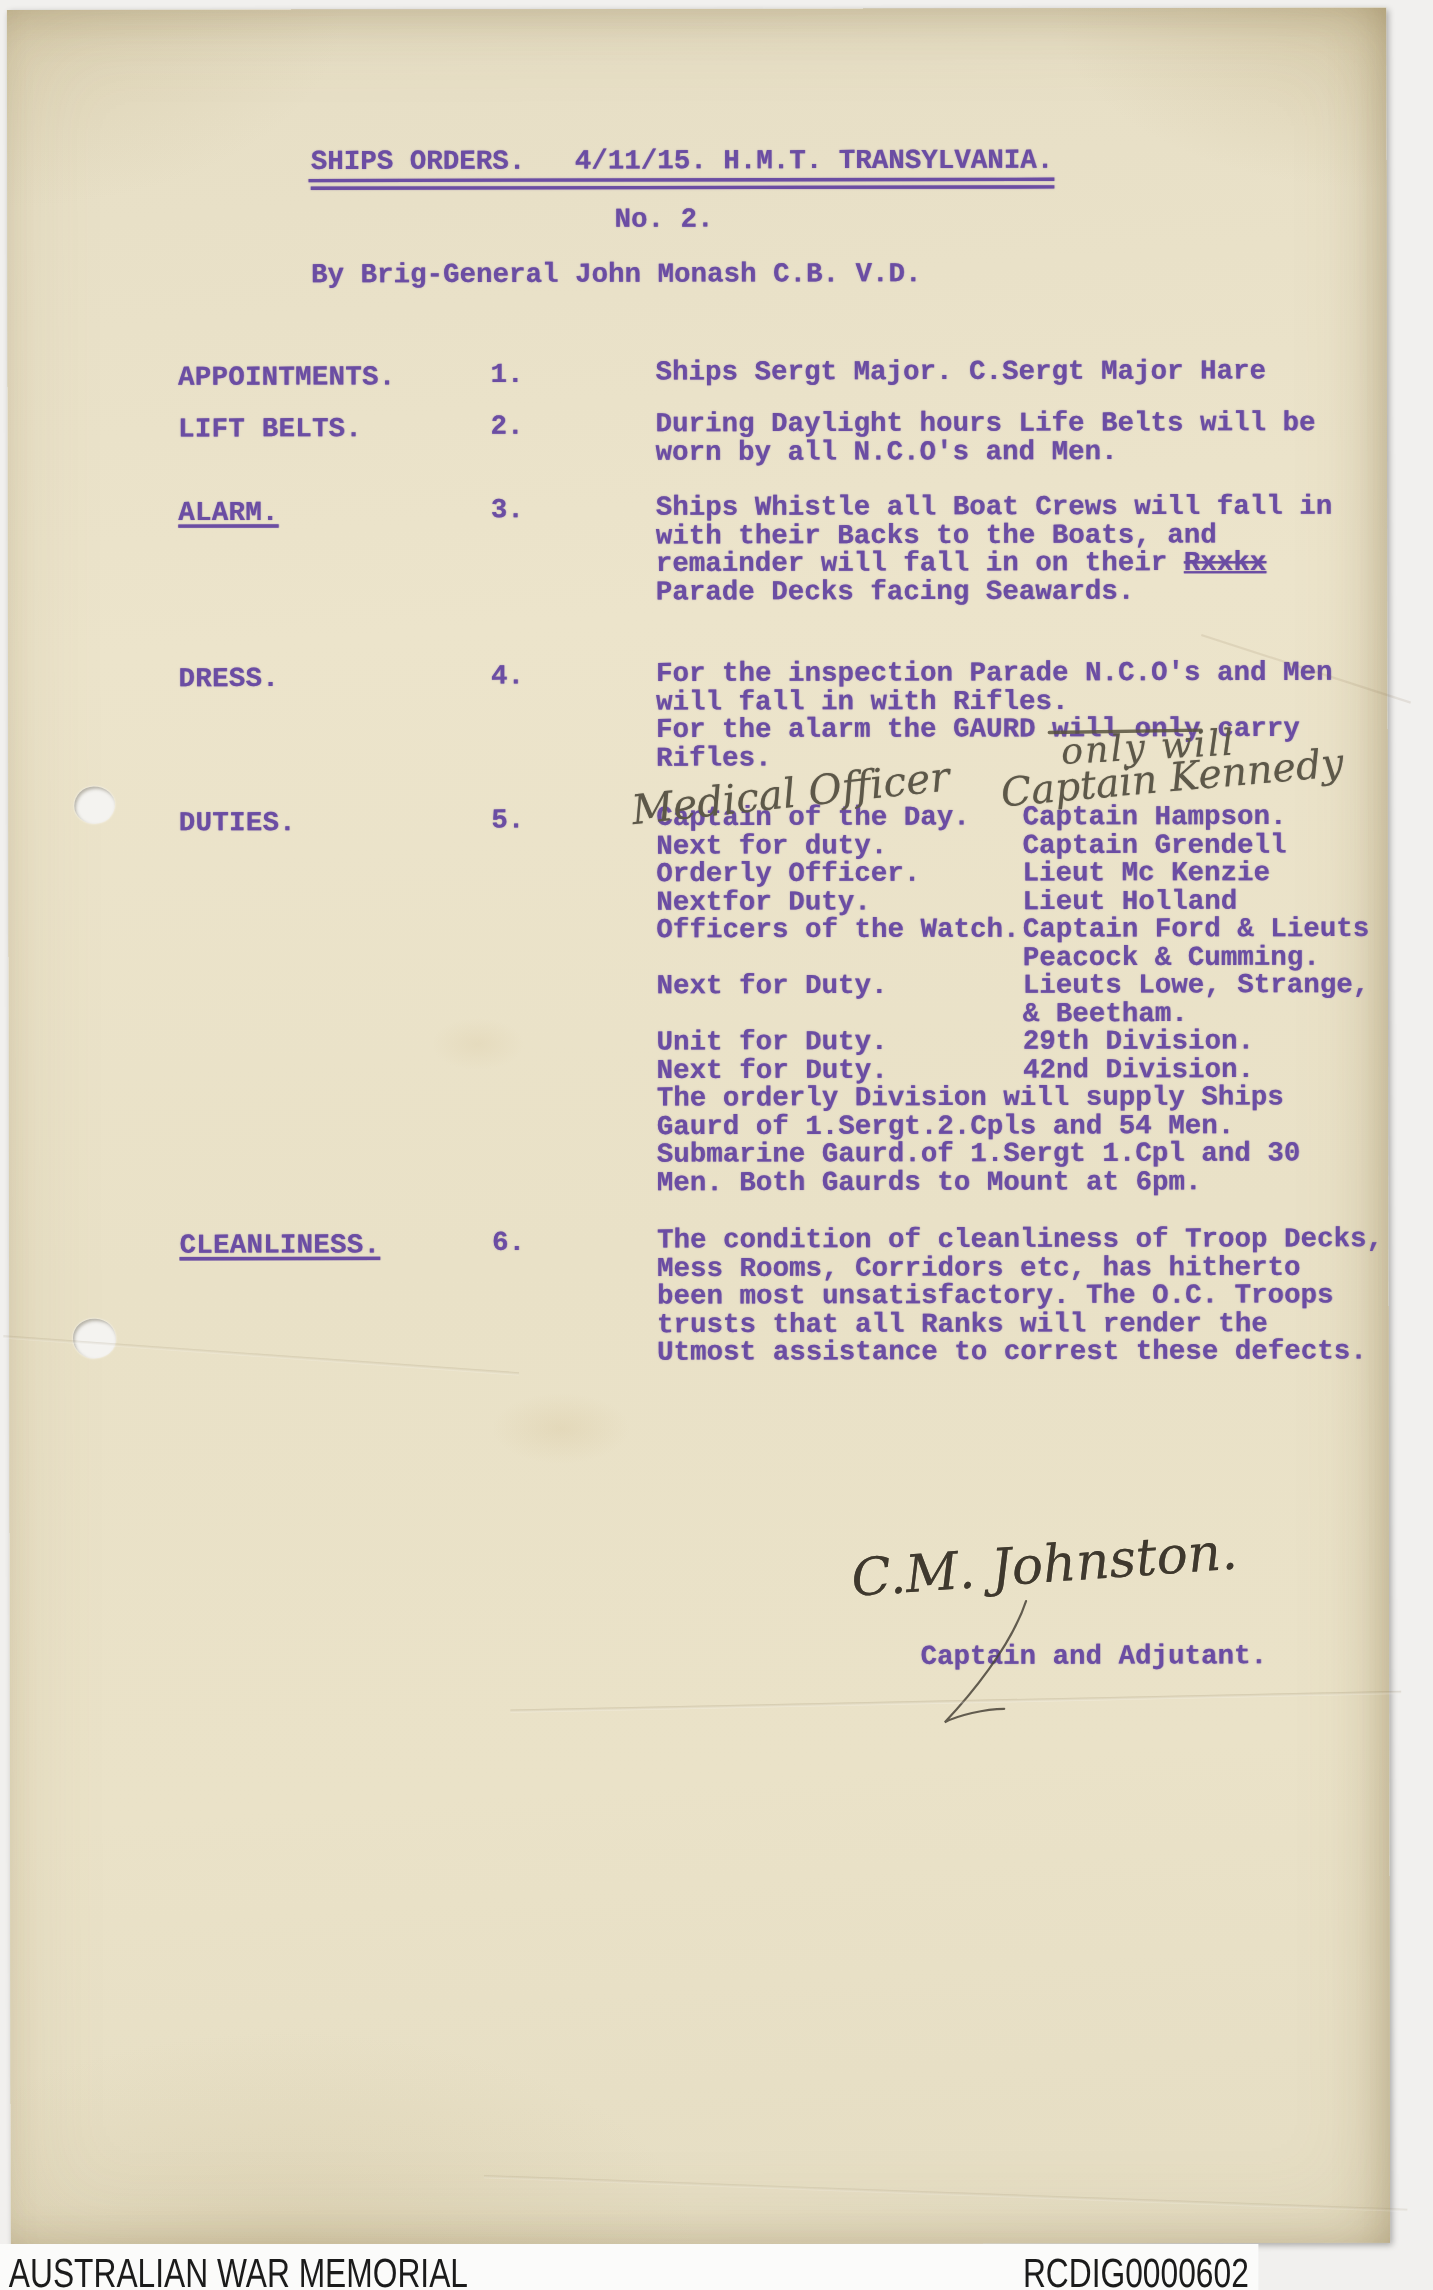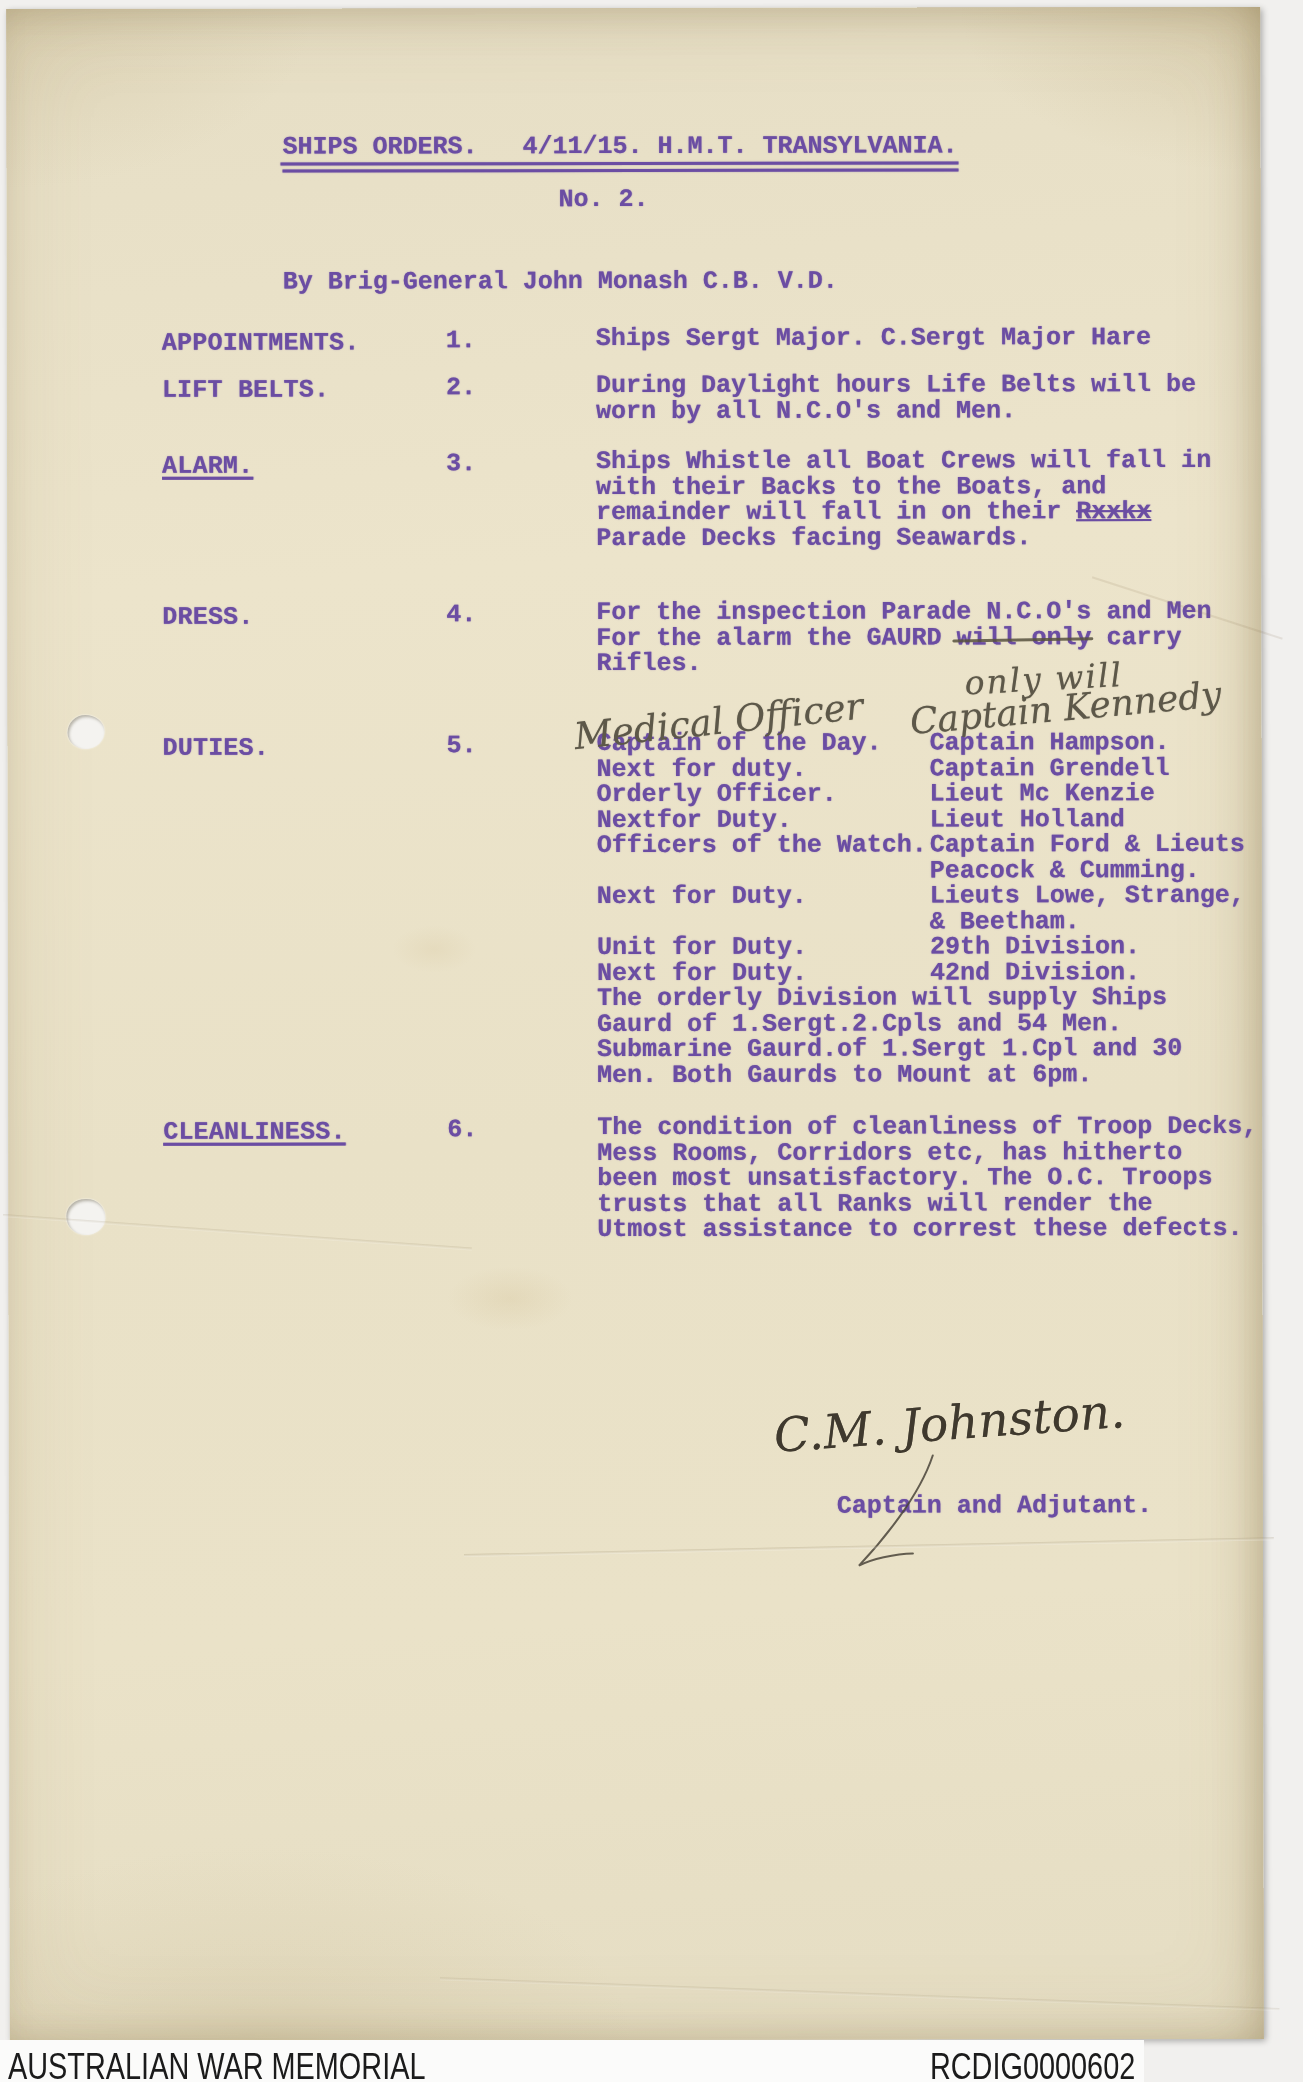--- a/index.html
+++ b/index.html
@@ -75,21 +75,21 @@
     background:rgba(88,82,64,.85);transform:rotate(-.8deg);border-radius:2px;
   }
   
   .hdr{position:absolute;left:0;top:126px;}
   .hdr .h-left{position:absolute;left:276px;top:0;}
   .hdr .h-right{position:absolute;left:516px;top:0;}
   .rule{position:absolute;background:#6b4da3;height:2.6px;box-shadow:0 0 1.4px rgba(104,74,160,.6);}
   .rule-1{left:274px;top:154px;width:678px;}
   .rule-2{left:276px;top:161px;width:676px;}
   .no2{position:absolute;left:552px;top:179px;}
-  .byline{position:absolute;left:276px;top:229px;margin-top:32px;}
+  .byline{position:absolute;left:276px;top:229px;}
   .adjutant{position:absolute;left:828px;top:1486px;}
   
   .hand{
     position:absolute;font-family:"DejaVu Serif",serif;font-style:italic;
     color:#5d5849;text-shadow:0 0 1px rgba(93,88,73,.5);white-space:nowrap;
   }
   .hand-medical{left:566px;top:692px;font-size:37px;transform:rotate(-6deg);}
   .hand-kennedy{left:902px;top:680px;font-size:36px;transform:rotate(-5deg);}
   .hand-onlywill{left:957px;top:652px;font-size:33px;transform:rotate(-3deg);letter-spacing:2px;}
   .signature{
@@ -153,20 +153,21 @@
         <div class="line"><span>remainder will fall in on their </span><span class="overtyped">Rxxkx</span></div>
         <div class="line">Parade Decks facing Seawards.</div>
       </div>
     </div>
 
     <div class="sec" style="top:592px">
       <span class="label">DRESS.</span>
       <span class="num">4.</span>
       <div class="body">
         <div class="line">For the inspection Parade N.C.O's and Men</div>
+        <div class="line">will fall in with Rifles.</div>
         <div class="line"><span>For the alarm the GAURD </span><span class="pencil-struck">will only</span><span> carry</span></div>
         <div class="line">Rifles.</div>
       </div>
     </div>
 
     <div class="sec" style="top:723px">
       <span class="label">DUTIES.</span>
       <span class="num">5.</span>
       <div class="body">
         <div class="drow"><span class="duty">Captain of the Day.</span><span class="assignee">Captain Hampson.</span></div>

